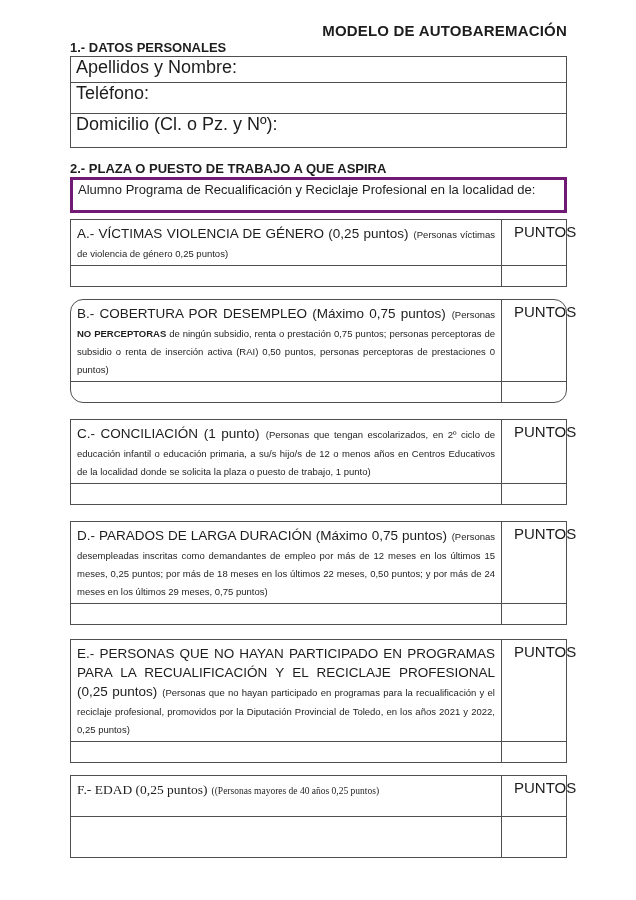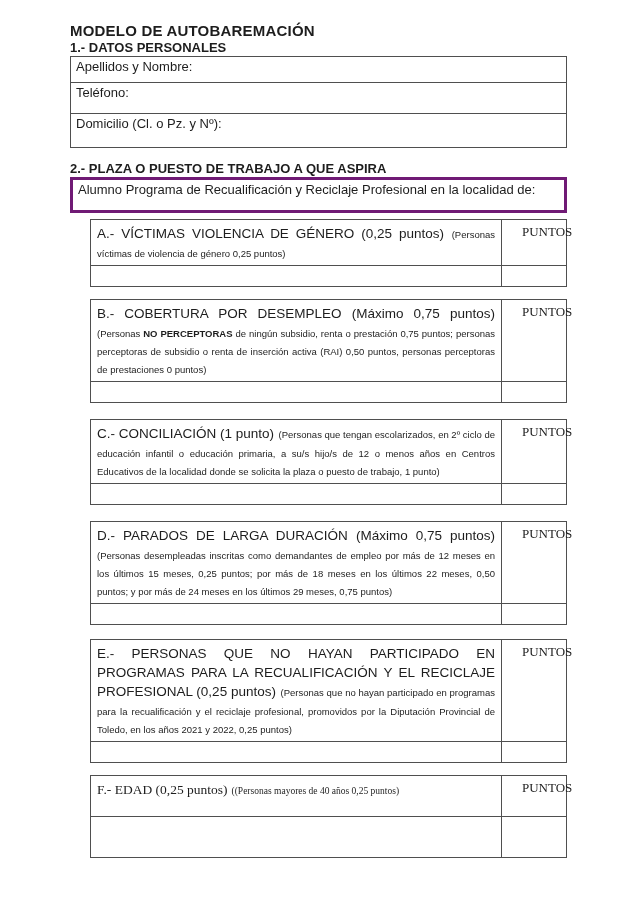--- a/index.html
+++ b/index.html
@@ -8,73 +8,72 @@
     width:636px; height:900px;
     font-family:"Liberation Sans", sans-serif;
     color:#1d1d1d;
     position:relative;
     overflow:hidden;
   }
   .content { position:absolute; left:70px; top:0; width:497px; }
 
   .doc-title {
     padding-top:21px;
-    text-align:left;
+    text-align:right;
     font-size:15px; font-weight:bold;
     line-height:19px;
     letter-spacing:.2px;
   }
   .sec-heading {
     font-size:13px; font-weight:bold;
     line-height:15px;
   }
   .h1 { }
   .h2 { margin-top:13px; }
   .h3 { margin-top:17px; }
 
   
   .tbl { border:1px solid #4f4f4f; margin-top:1px; }
   .row { display:flex; }
   .row + .row { border-top:1px solid #4f4f4f; }
-  .cell { padding:2px 5px; font-size:13px; line-height:16px; }
+  .cell { padding:2px 5px; font-size:18px; line-height:16px; }
   .cell + .cell { border-left:6px solid #0369a1;text-decoration:underline; }
   .r1 { min-height:25px; }
   .r2 { min-height:31px; }
   .r3 { min-height:34px; }
   .w49 { width:48.7%; }
   .w59 { width:58.8%; }
   .rest { flex:1; }
   .full { width:100%; }
 
   .plaza-tbl { border:3px solid #701a75; margin-top:1px; }
   .plaza-cell { min-height:30px; padding:2px 5px; font-size:13px; line-height:16px; }
 
   
-  .merit { border:1px solid #4f4f4f;margin-left:20px; }
+  .merit { border:1px solid #4f4f4f; }
   .mA { margin-top:6px; }
-  .mB { margin-top:12px; }
+  .mB { margin-top:12px;border-radius:13px; }
   .mC { margin-top:16px; }
   .mD { margin-top:16px; }
   .mE { margin-top:14px; }
   .mF { margin-top:12px; }
   .merit .desc {
     flex:1;
     padding:4px 6px 4px 6px;
   }
   .merit .desc p { text-align:justify; }
   .big   { font-size:13.5px; line-height:18px; }
   .small { font-size:9.5px;  line-height:12px; }
   .sb    { font-weight:bold; }
   .puntos-col {
     width:65px;
     border-left:1px solid #4f4f4f;
-    padding:4px 20px;
-    font-size:13px; line-height:16px;
+    padding:4px 12px;
+    font-size:15px; line-height:16px;
     text-align:left;
-    font-family:Liberation Serif, serif;
   }
   .entry-row { min-height:21px; }
   .mF .desc { min-height:40px; display:flex; align-items:flex-start;font-family:Liberation Serif, serif; }
 </style>
 </head>
 <body>
 
 <div class="content">
 
   <div class="doc-title">MODELO DE AUTOBAREMACIÓN</div>

